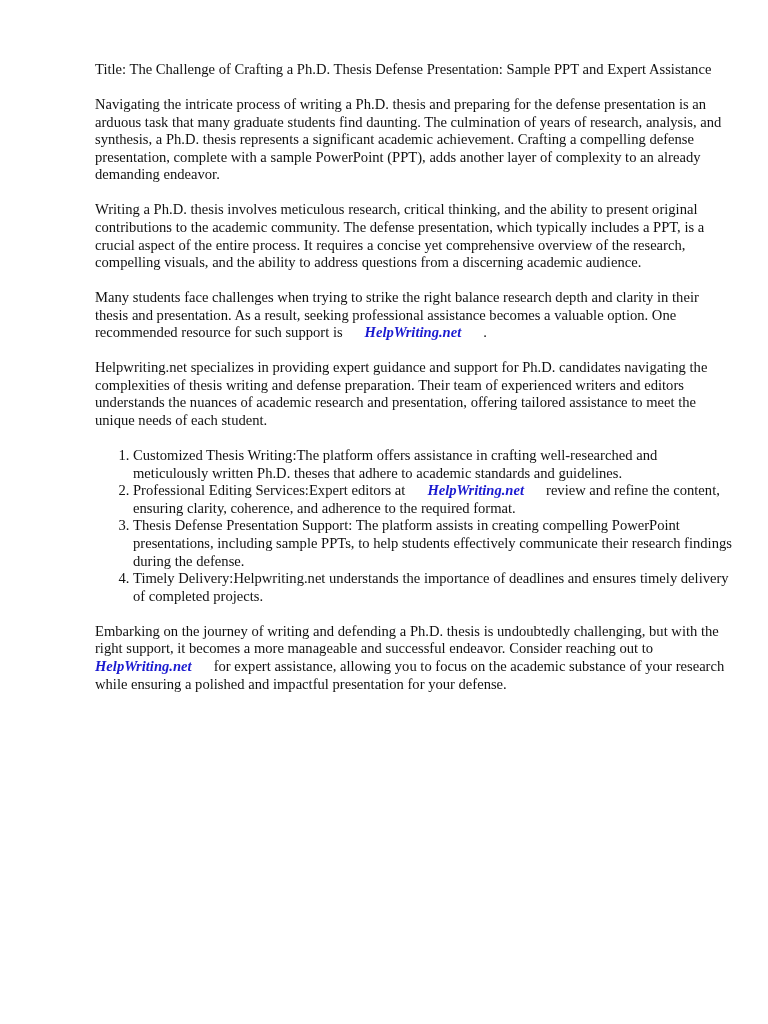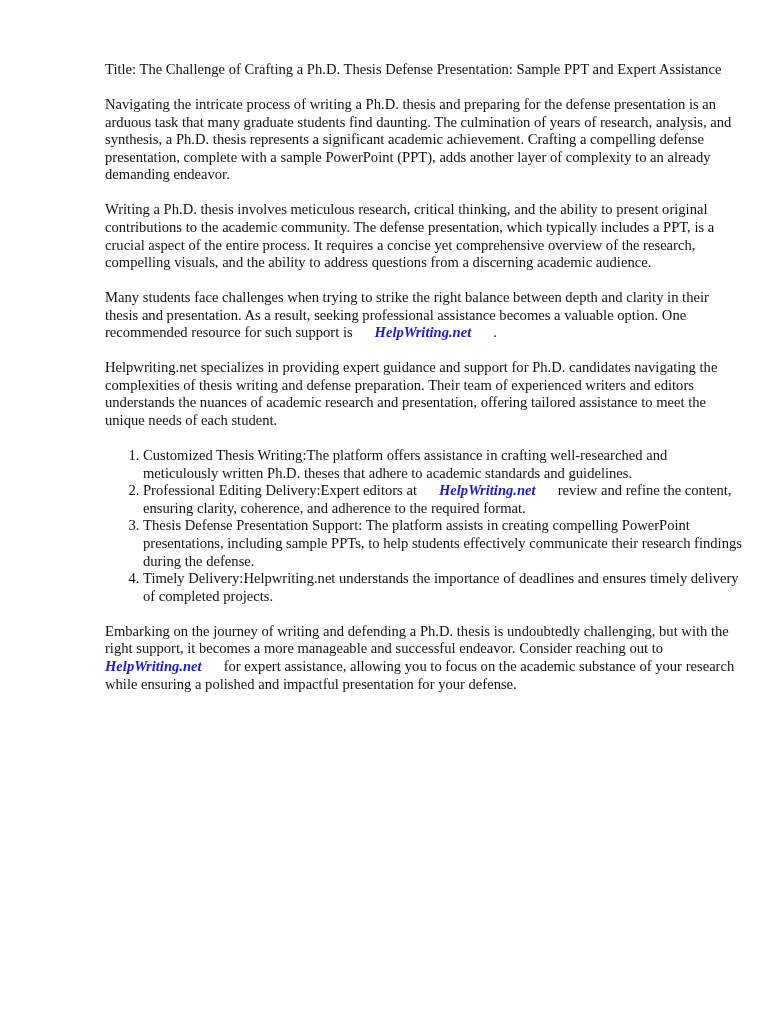--- a/index.html
+++ b/index.html
@@ -1,18 +1,18 @@
 <!DOCTYPE html>
 <html><head>
   <meta charset="utf-8">
   <style>
     html, body { margin: 0; padding: 0; background: #ffffff; }
     body { width: 768px; height: 1024px; position: relative; overflow: hidden; }
     .page {
-      position: absolute; left: 105px; top: 61px; width: 640px;
+      position: absolute; left: 95px; top: 61px; width: 640px;
       font-family: "Liberation Serif", "DejaVu Serif", serif;
       font-size: 14.6px; line-height: 17.6px; color: #111111;
     }
     p { margin: 0 0 17.4px 0; }
     .link { color: #1a1ad0; font-weight: bold; text-decoration: none; font-style: italic; }
     .gap-l { display: inline-block; width: 22px; }
     .gap-r { display: inline-block; width: 22px; }
     ol { margin: 0 0 17.4px 0; padding-left: 38px; }
     ol li { padding-left: 0; margin: 0; }
     ol li::marker { font-weight: normal; }
@@ -21,26 +21,26 @@
 </head>
 <body>
 
 <div class="page">
   <p>Title: The Challenge of Crafting a Ph.D. Thesis Defense Presentation: Sample PPT and Expert Assistance</p>
 
   <p>Navigating the intricate process of writing a Ph.D. thesis and preparing for the defense presentation is an arduous task that many graduate students find daunting. The culmination of years of research, analysis, and synthesis, a Ph.D. thesis represents a significant academic achievement. Crafting a compelling defense presentation, complete with a sample PowerPoint (PPT), adds another layer of complexity to an already demanding endeavor.</p>
 
   <p>Writing a Ph.D. thesis involves meticulous research, critical thinking, and the ability to present original contributions to the academic community. The defense presentation, which typically includes a PPT, is a crucial aspect of the entire process. It requires a concise yet comprehensive overview of the research, compelling visuals, and the ability to address questions from a discerning academic audience.</p>
 
-  <p><span>Many students face challenges when trying to strike the right balance between depth and clarity in their thesis and presentation. As a result, seeking professional assistance becomes a valuable option. One recommended resource for such support is</span><span class="gap-l"></span><a class="link">HelpWriting.net</a><span class="gap-r"></span><span>.</span></p>
+  <p><span>Many students face challenges when trying to strike the right balance research depth and clarity in their thesis and presentation. As a result, seeking professional assistance becomes a valuable option. One recommended resource for such support is</span><span class="gap-l"></span><a class="link">HelpWriting.net</a><span class="gap-r"></span><span>.</span></p>
 
   <p>Helpwriting.net specializes in providing expert guidance and support for Ph.D. candidates navigating the complexities of thesis writing and defense preparation. Their team of experienced writers and editors understands the nuances of academic research and presentation, offering tailored assistance to meet the unique needs of each student.</p>
 
 
   <ol>
     <li><span class="lead">Customized Thesis Writing:</span><span>The platform offers assistance in crafting well-researched and meticulously written Ph.D. theses that adhere to academic standards and guidelines.</span></li>
-    <li><span class="lead">Professional Editing Delivery:</span><span>Expert editors at</span><span class="gap-l"></span><a class="link">HelpWriting.net</a><span class="gap-r"></span><span>review and refine the content, ensuring clarity, coherence, and adherence to the required format.</span></li>
+    <li><span class="lead">Professional Editing Services:</span><span>Expert editors at</span><span class="gap-l"></span><a class="link">HelpWriting.net</a><span class="gap-r"></span><span>review and refine the content, ensuring clarity, coherence, and adherence to the required format.</span></li>
     <li><span class="lead">Thesis Defense Presentation Support:</span><span> The platform assists in creating compelling PowerPoint presentations, including sample PPTs, to help students effectively communicate their research findings during the defense.</span></li>
     <li><span class="lead">Timely Delivery:</span><span>Helpwriting.net understands the importance of deadlines and ensures timely delivery of completed projects.</span></li>
   </ol>
 
   <p><span>Embarking on the journey of writing and defending a Ph.D. thesis is undoubtedly challenging, but with the right support, it becomes a more manageable and successful endeavor. Consider reaching out to</span><span class="gap-l"></span><a class="link">HelpWriting.net</a><span class="gap-r"></span><span>for expert assistance, allowing you to focus on the academic substance of your research while ensuring a polished and impactful presentation for your defense.</span></p>
 </div>
 
 </body></html>

